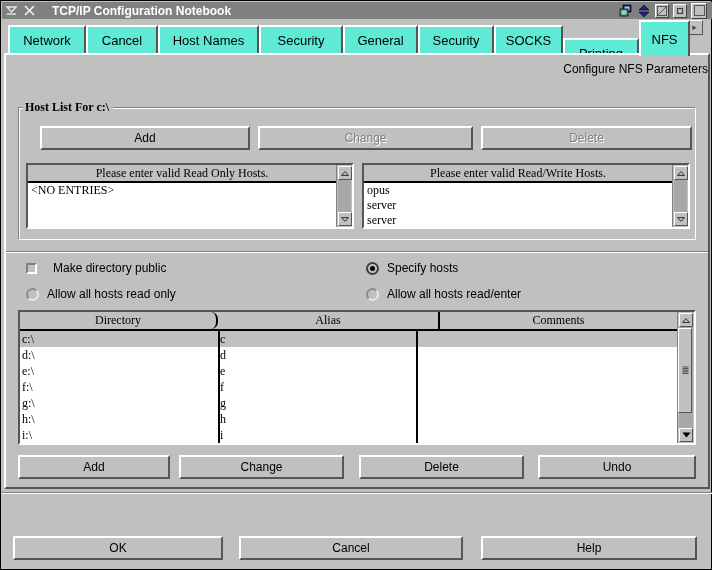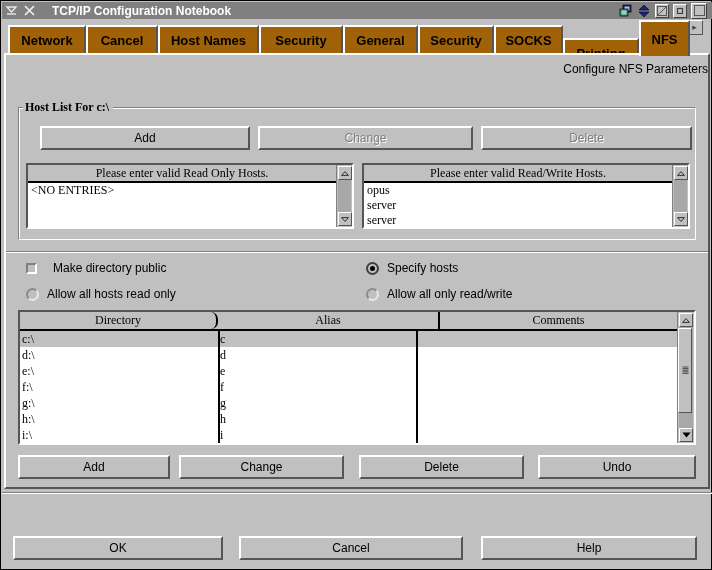--- a/index.html
+++ b/index.html
@@ -46,28 +46,28 @@
     display:flex;align-items:center;justify-content:center;
     box-sizing:border-box;
   }
   .tb-btn.big{width:16px;height:16px;}
   
   .tabrow{
     position:absolute;left:1px;top:19px;width:710px;height:34px;
   }
   .tab{
     position:absolute;top:5px;height:29px;
-    background:#a16207;
+    background:#5eead4;
     border-top:2px solid #ffffff;
     border-left:2px solid #ffffff;
     border-right:2px solid #555555;
     border-bottom:0;
     box-sizing:border-box;
     display:flex;align-items:center;justify-content:center;
-    font-size:13px;font-weight:bold;color:#000;
+    font-size:13px;font-weight:normal;color:#000;
     font-family:"Liberation Sans", sans-serif;
     padding:0 5px;
     white-space:nowrap;
   }
   .tab.active{
     top:0px;height:36px;
     border-right:2px solid #555555;
     z-index:6;
   }
   .tabscroll{
@@ -378,21 +378,21 @@
     <div class="opt" style="left:20px;top:232px;">
       <span class="rad"></span>
       <span class="lbl">Allow all hosts read only</span>
     </div>
     <div class="opt" style="left:360px;top:206px;">
       <span class="rad on"></span>
       <span class="lbl">Specify hosts</span>
     </div>
     <div class="opt" style="left:360px;top:232px;">
       <span class="rad"></span>
-      <span class="lbl">Allow all only read/write</span>
+      <span class="lbl">Allow all hosts read/enter</span>
     </div>
 
     <div class="table">
       <div class="tbl-body">
         <div class="tbl-head">
           <div class="th sep" style="width:198px;border-radius:7px;">Directory</div>
           <div class="th sep" style="width:222px;">Alias</div>
           <div class="th" style="flex:1;">Comments</div>
         </div>
         <div class="colrule" style="left:198px;"></div>

